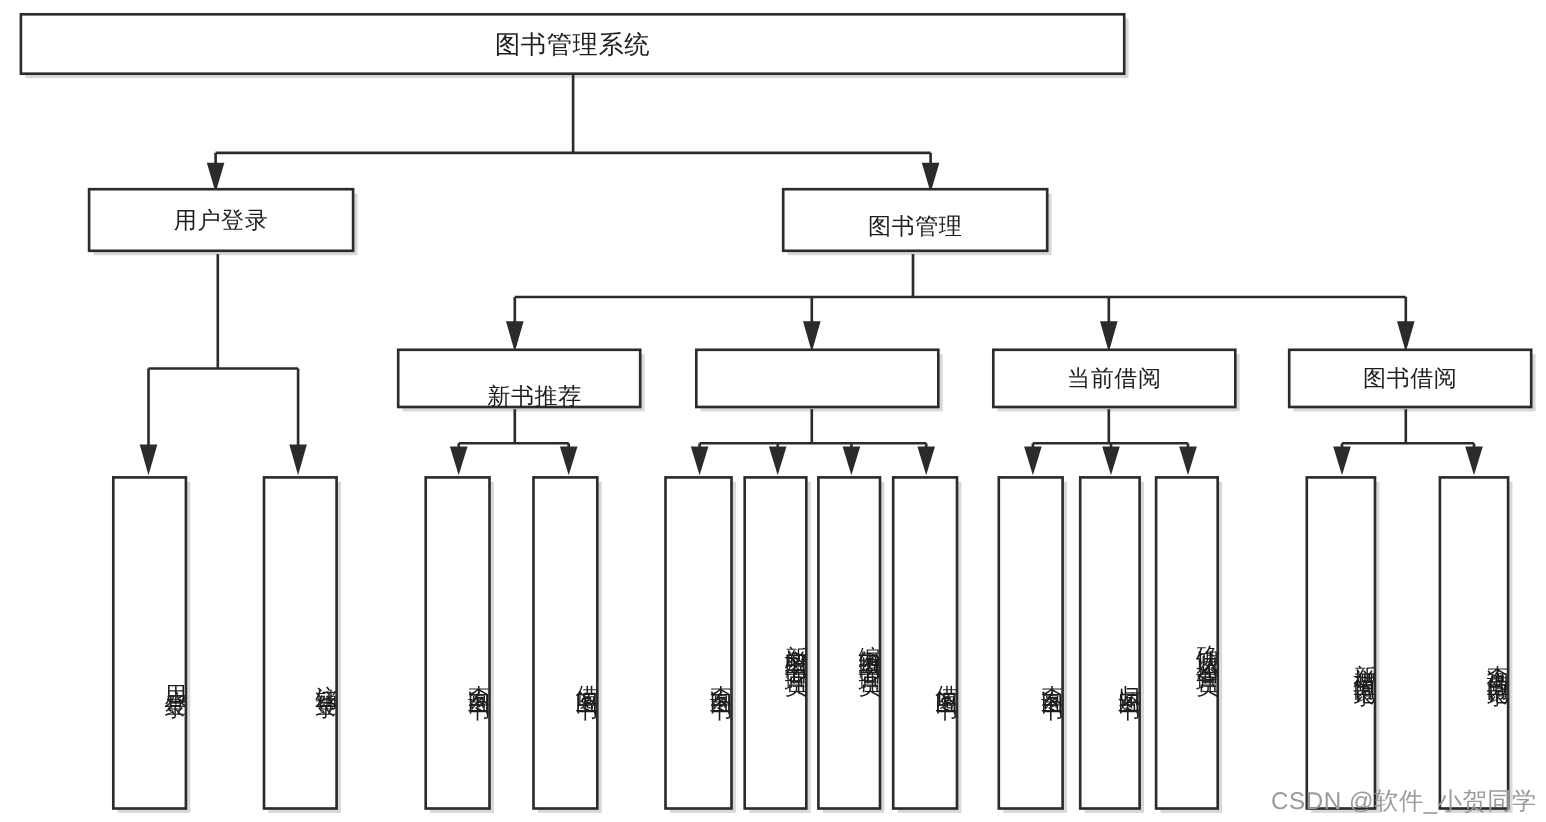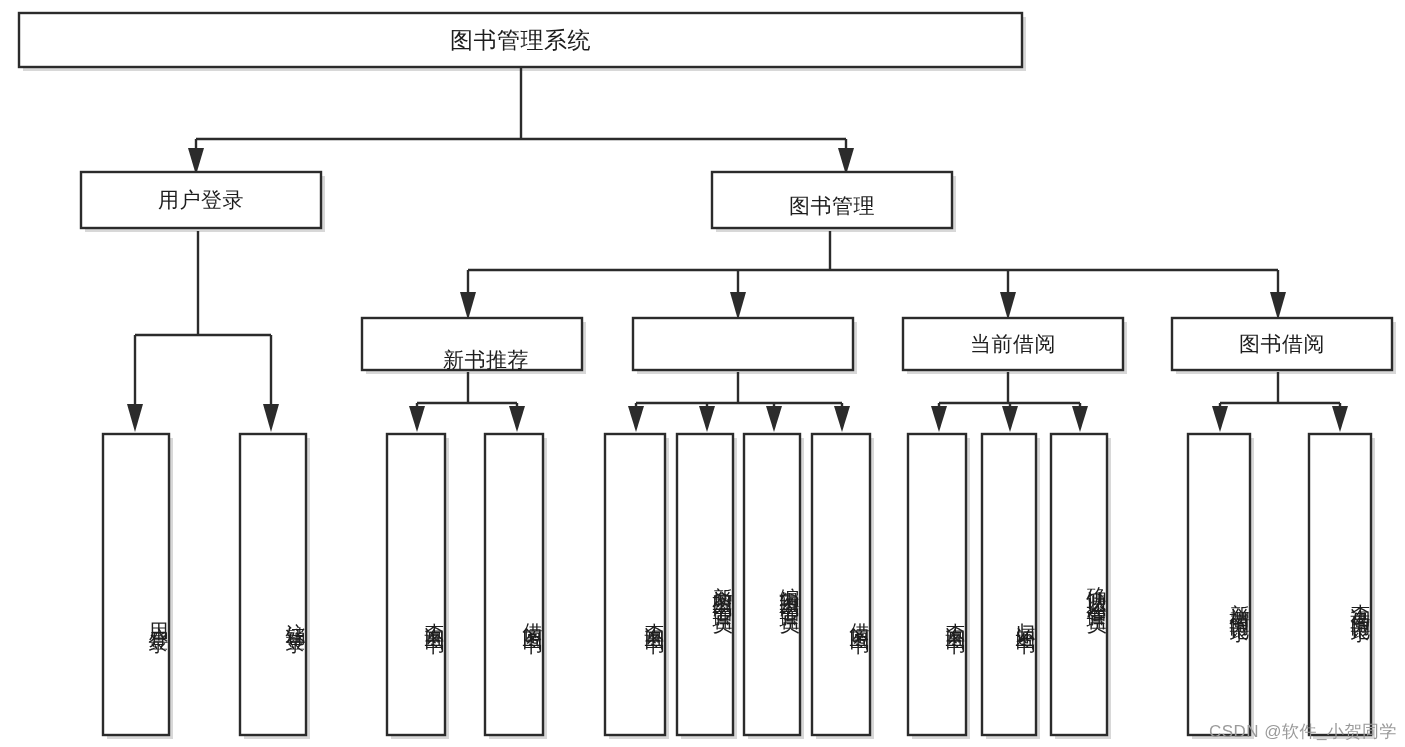--- a/index.html
+++ b/index.html
@@ -72,21 +72,21 @@
     line-height: 1;
     pointer-events: none;
   }
   .title-label {
     font-size: 23px;
   }
   .watermark {
     position: absolute;
     right: 8px;
     bottom: 4px;
-    font-size: 17px;
+    font-size: 22px;
     color: #9a9a9a;
     font-family: "Liberation Sans", "DejaVu Sans", sans-serif;
     white-space: nowrap;
     letter-spacing: 0.5px;
     pointer-events: none;
   }
 </style>
 </head>
 <body>
 

